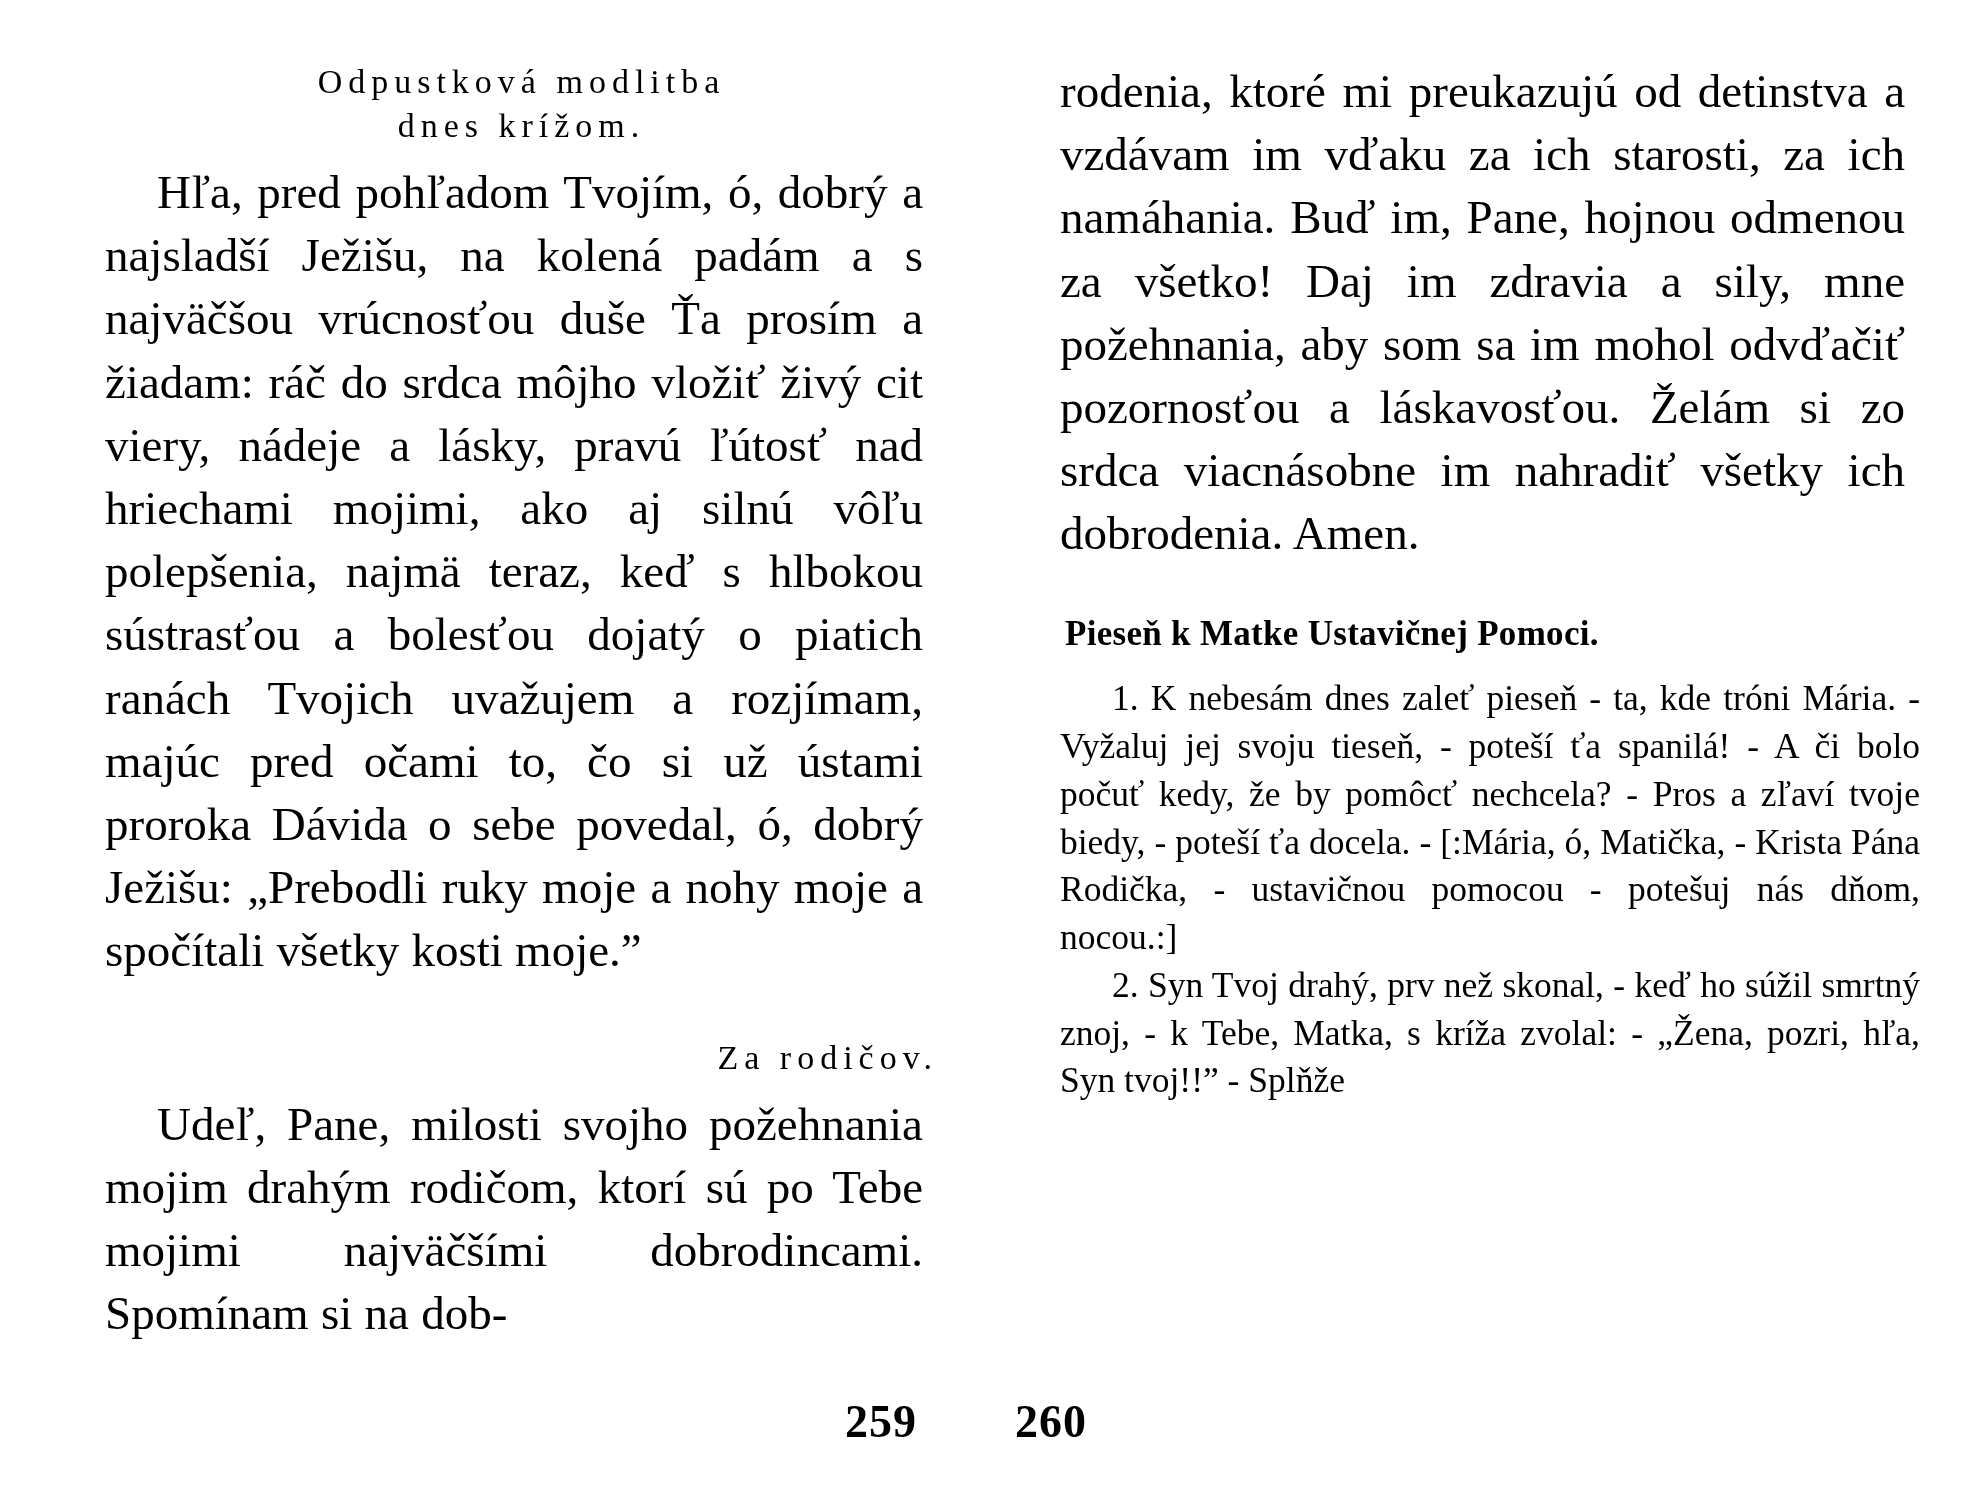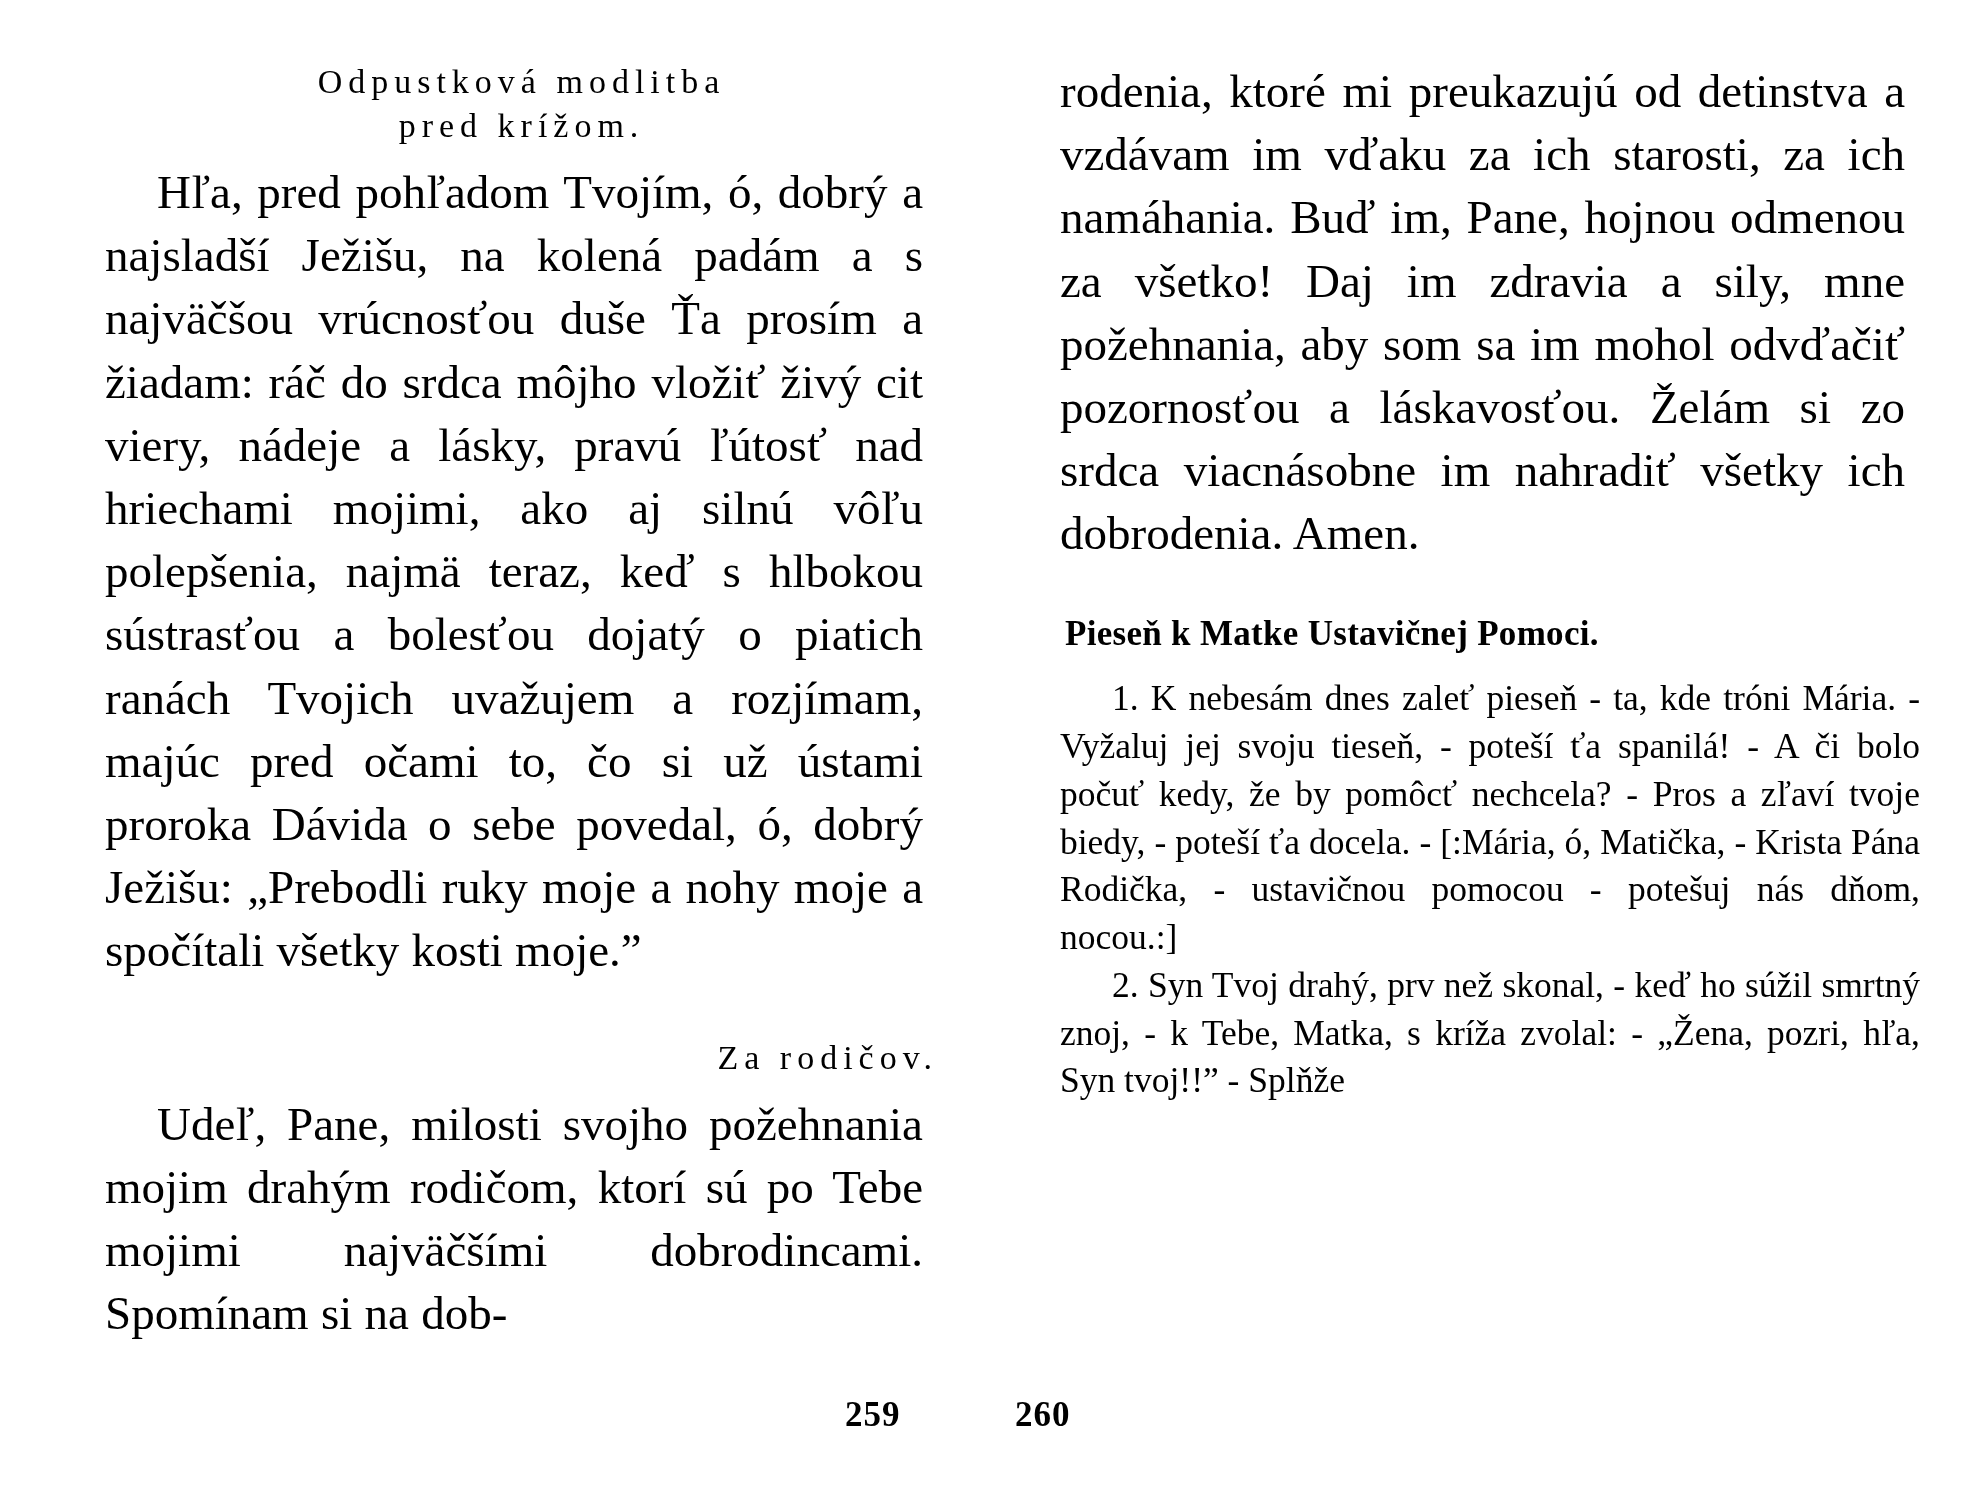--- a/index.html
+++ b/index.html
@@ -85,42 +85,42 @@
   }
   .folios {
     position: absolute;
     left: 0;
     top: 1395px;
     width: 1980px;
     height: 60px;
   }
   .folio {
     position: absolute;
-    font-size: 35px;
+    font-size: 46px;
     font-weight: bold;
     letter-spacing: 1px;
     font-family: Liberation Serif, serif;
   }
   .folio-left {
     left: 845px;
   }
   .folio-right {
     left: 1015px;
   }
 </style>
 </head>
 <body>
 
 <div class="page-spread">
 
   <div class="columns">
 
     <div class="col col-left">
       <h1 class="heading">Odpustková modlitba
-pred krížom.</h1>
+dnes krížom.</h1>
 
       <p class="body">Hľa, pred pohľadom Tvojím, ó, dobrý a najsladší Ježišu, na kolená padám a s najväčšou vrúcnosťou duše Ťa prosím a žiadam: ráč do srdca môjho vložiť živý cit viery, nádeje a lásky, pravú ľútosť nad hriechami mojimi, ako aj silnú vôľu polepšenia, najmä teraz, keď s hlbokou sústrasťou a bolesťou dojatý o piatich ranách Tvojich uvažujem a rozjímam, majúc pred očami to, čo si už ústami proroka Dávida o sebe povedal, ó, dobrý Ježišu: „Prebodli ruky moje a nohy moje a spočítali všetky kosti moje.”</p>
 
       <h2 class="heading-2">Za rodičov.</h2>
 
       <p class="body">Udeľ, Pane, milosti svojho požehnania mojim drahým rodičom, ktorí sú po Tebe mojimi najväčšími dobrodincami. Spomínam si na dob-</p>
     </div>
 
     <div class="col col-right">
       <p class="body noindent">rodenia, ktoré mi preukazujú od detinstva a vzdávam im vďaku za ich starosti, za ich namáhania. Buď im, Pane, hojnou odmenou za všetko! Daj im zdravia a sily, mne požehnania, aby som sa im mohol odvďačiť pozornosťou a láskavosťou. Želám si zo srdca viacnásobne im nahradiť všetky ich dobrodenia. Amen.</p>

